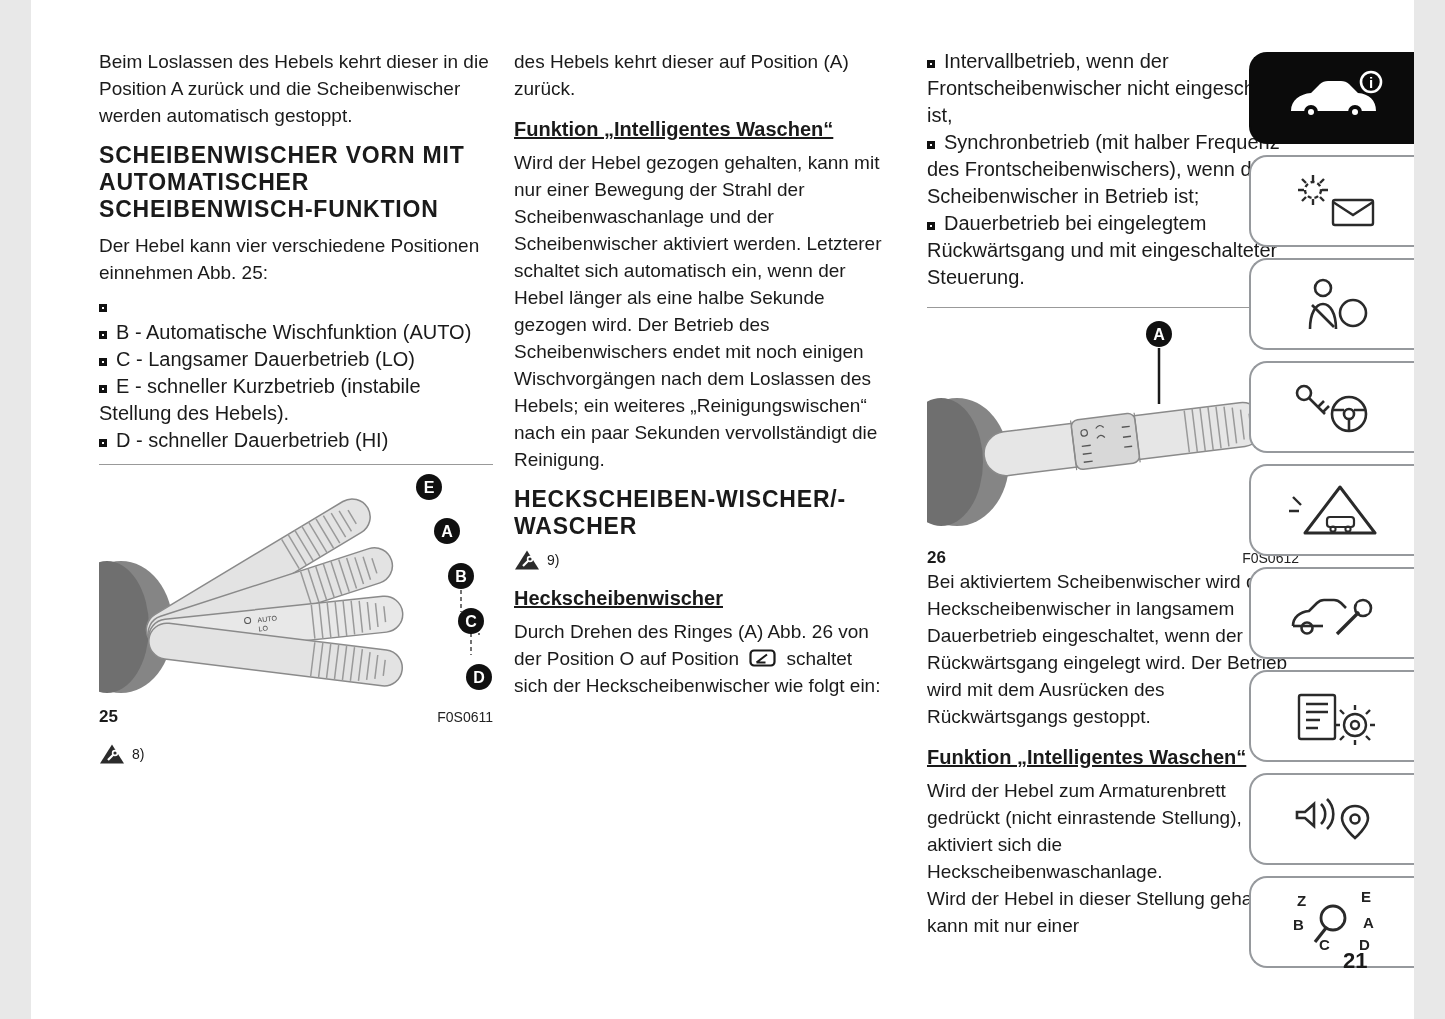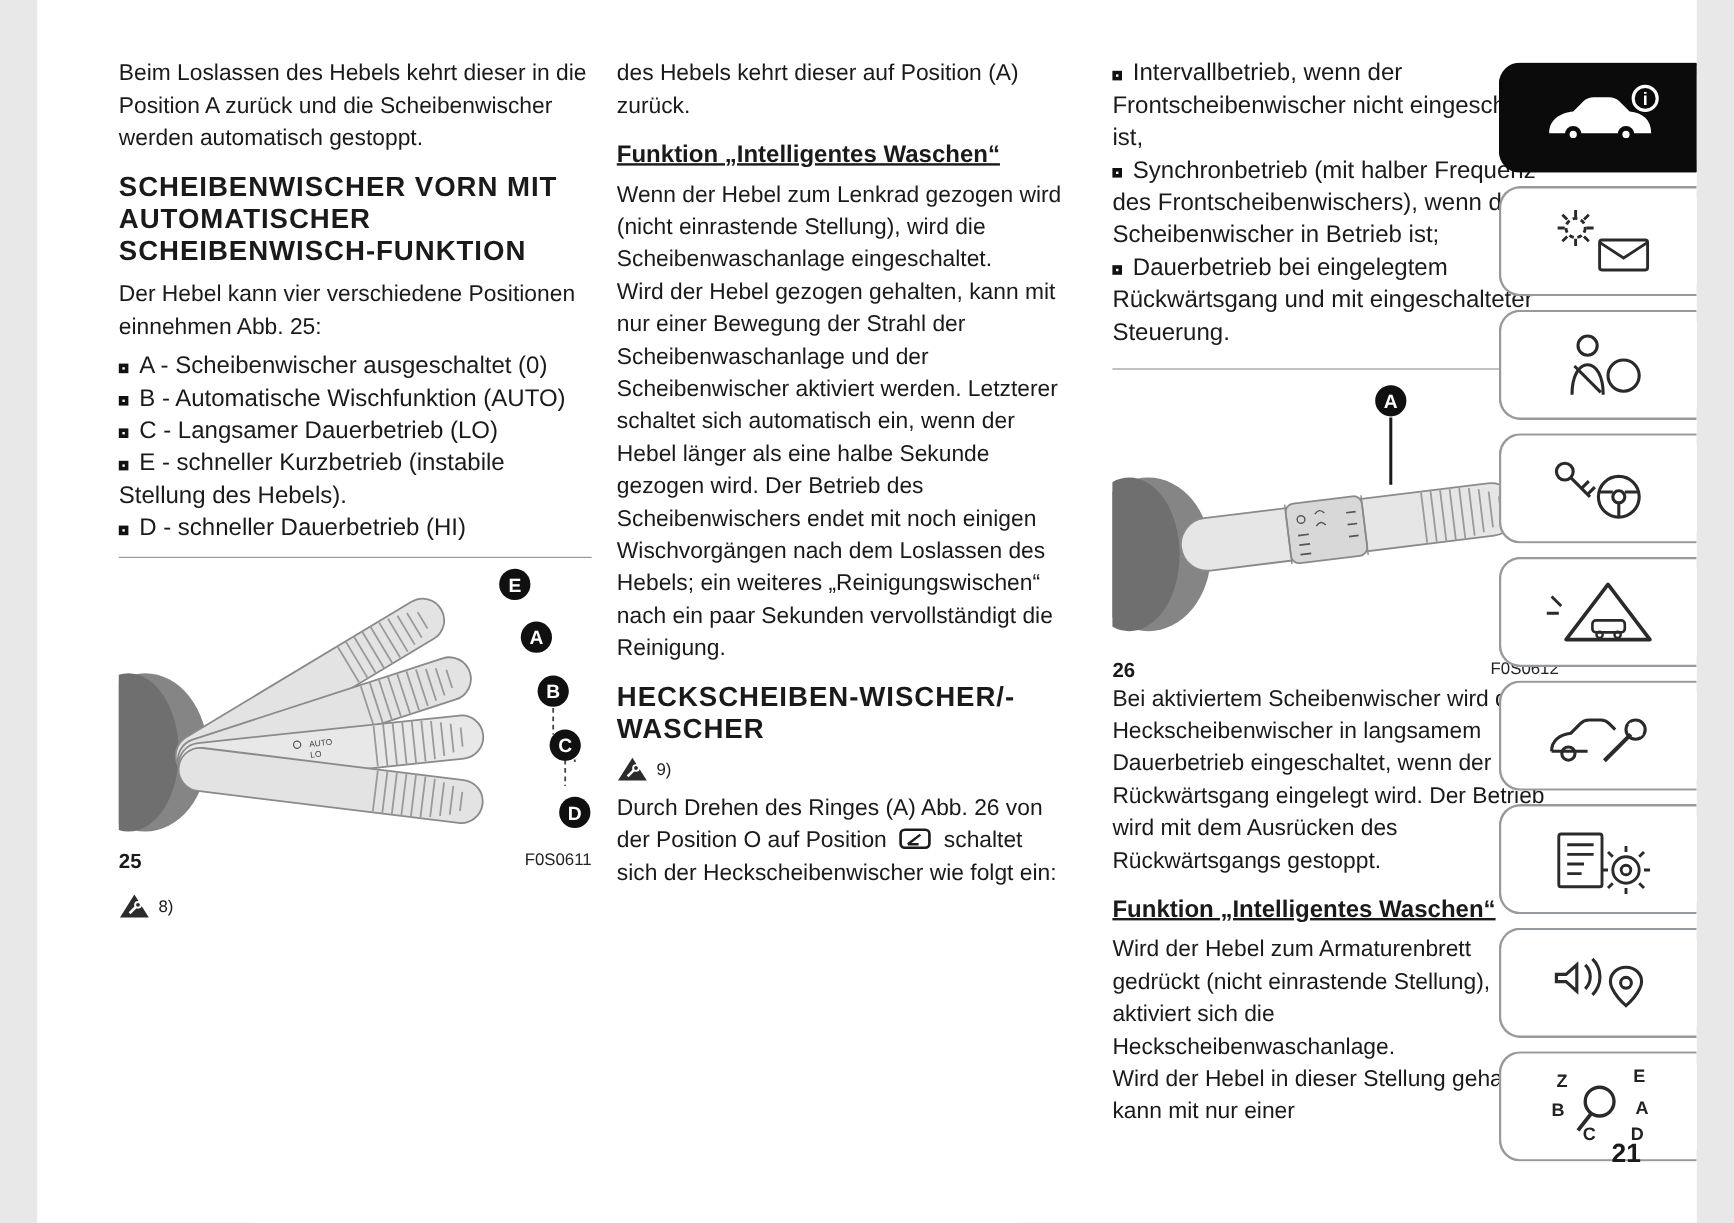--- a/index.html
+++ b/index.html
@@ -23,21 +23,21 @@
   .h-med { font-size:20px; font-weight:700; line-height:26px; margin:14px 0 7px;text-decoration:underline; }
 
   .bullet { font-size:20px; line-height:27px; margin:0; }
   .sq {
     display:inline-block; width:8px; height:8px;
     border:3px solid #111; margin-right:9px; vertical-align:0px;
   }
 
   .figure { margin-top:10px; }
   .fig-rule { border-top:1.5px solid #999; margin-bottom:4px; }
-  .fig-caption { display:flex; justify-content:space-between; align-items:flex-start; margin-top:2px; }
+  .fig-caption { display:flex; justify-content:space-between; align-items:center; margin-top:2px; }
   .fig-num  { font-size:17px; font-weight:700; }
   .fig-code { font-size:14px; color:#222; }
 
   .note { display:flex; align-items:center; gap:7px; margin:16px 0 8px; }
   .note span { font-size:14px; }
 
   .inline-icon { vertical-align:-3px; margin:0 5px; }
 
   
   .sidebar { position:absolute; top:52px; right:0; width:165px; }
@@ -63,21 +63,21 @@
 <div class="page">
 
   <div class="col" id="col1">
     <p class="body">Beim Loslassen des Hebels kehrt dieser in die Position A zurück und die Scheibenwischer werden automatisch gestoppt.</p>
 
     <div class="h-big">SCHEIBENWISCHER VORN MIT AUTOMATISCHER SCHEIBENWISCH-FUNKTION</div>
 
     <p class="body">Der Hebel kann vier verschiedene Positionen einnehmen Abb. 25:</p>
 
     <div style="margin-top:6px;">
-      <p class="bullet"><span class="sq"></span><span>A - Scheibenwischer ausgeschaltet (0)</span></p>
+      <p class="bullet"><span class="sq"></span></p>
       <p class="bullet"><span class="sq"></span><span>B - Automatische Wischfunktion (AUTO)</span></p>
       <p class="bullet"><span class="sq"></span><span>C - Langsamer Dauerbetrieb (LO)</span></p>
       <p class="bullet"><span class="sq"></span><span>E - schneller Kurzbetrieb (instabile Stellung des Hebels).</span></p>
       <p class="bullet"><span class="sq"></span><span>D - schneller Dauerbetrieb (HI)</span></p>
     </div>
 
     <div class="figure">
       <div class="fig-rule"></div>
       <svg width="394" height="232" viewBox="0 0 394 232">
 
@@ -135,35 +135,35 @@
       <span>8)</span>
     </div>
 
   </div>
 
   <div class="col" id="col2">
     <p class="body">des Hebels kehrt dieser auf Position (A) zurück.</p>
 
     <div class="h-med">Funktion „Intelligentes Waschen“</div>
 
-    <p class="body">Wenn der Hebel zum Lenkrad gezogen wird (nicht einrastende Stellung), wird die Scheibenwaschanlage eingeschaltet.</p>
     <p class="body">Wird der Hebel gezogen gehalten, kann mit nur einer Bewegung der Strahl der Scheibenwaschanlage und der Scheibenwischer aktiviert werden. Letzterer schaltet sich automatisch ein, wenn der Hebel länger als eine halbe Sekunde gezogen wird. Der Betrieb des Scheibenwischers endet mit noch einigen Wischvorgängen nach dem Loslassen des Hebels; ein weiteres „Reinigungswischen“ nach ein paar Sekunden vervollständigt die Reinigung.</p>
 
     <div class="h-big">HECKSCHEIBEN-WISCHER/-WASCHER</div>
 
     <div class="note" style="margin-top:4px;">
       <svg width="26" height="22" viewBox="0 0 26 22">
         <path d="M13 1.5 L25 20.5 H1 Z" fill="#2b2b2b"></path>
         <circle cx="16" cy="10" r="2.4" fill="none" stroke="#fff" stroke-width="1.6"></circle>
         <path d="M9 17 l5.2 -5.2" stroke="#fff" stroke-width="2.2"></path>
       </svg>
       <span>9)</span>
     </div>
 
 
+    <div class="h-med">Heckscheibenwischer</div>
 
     <p class="body">
       <span>Durch Drehen des Ringes (A) Abb. 26 von der Position O auf Position</span>
       <svg class="inline-icon" width="27" height="20" viewBox="0 0 27 20">
         <rect x="1.5" y="2.5" width="24" height="15" rx="3.5" fill="none" stroke="#1a1a1a" stroke-width="2.2"></rect>
         <path d="M7.5 14.5 L18 6.5 M7.5 14.5 h9" stroke="#1a1a1a" stroke-width="2" fill="none"></path>
       </svg>
       <span>schaltet sich der Heckscheibenwischer wie folgt ein:</span>
     </p>
   </div>

